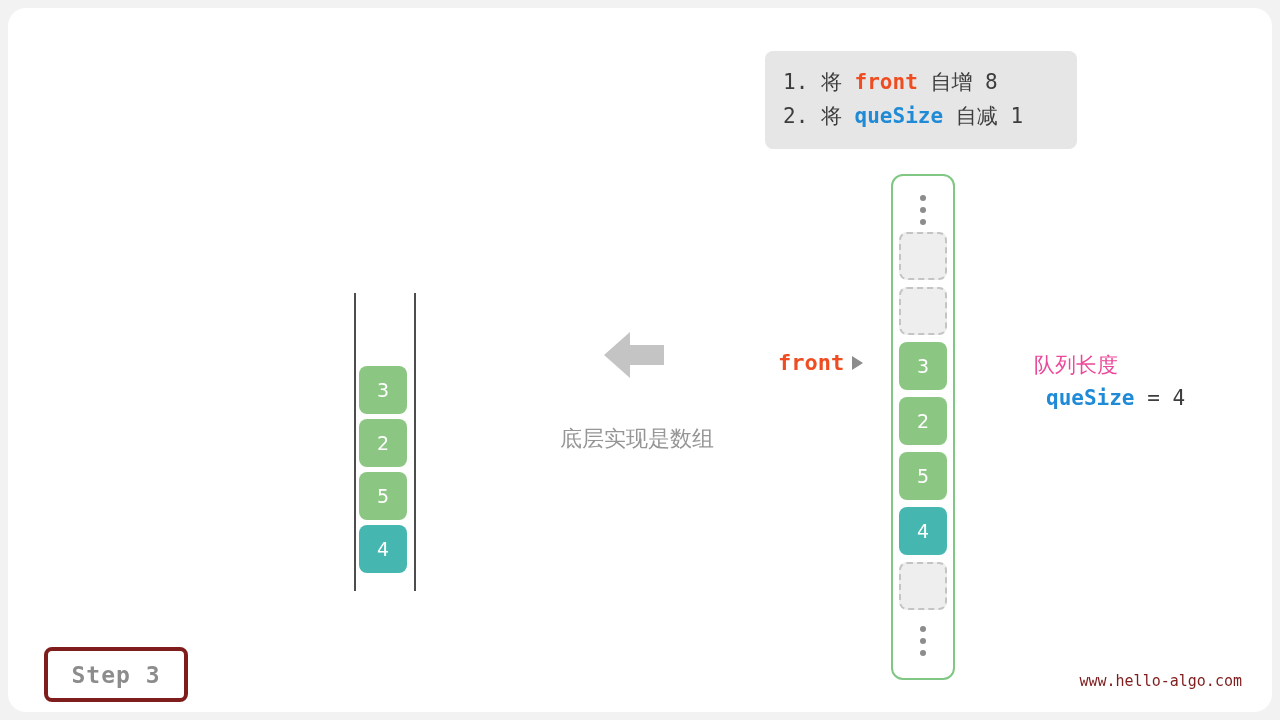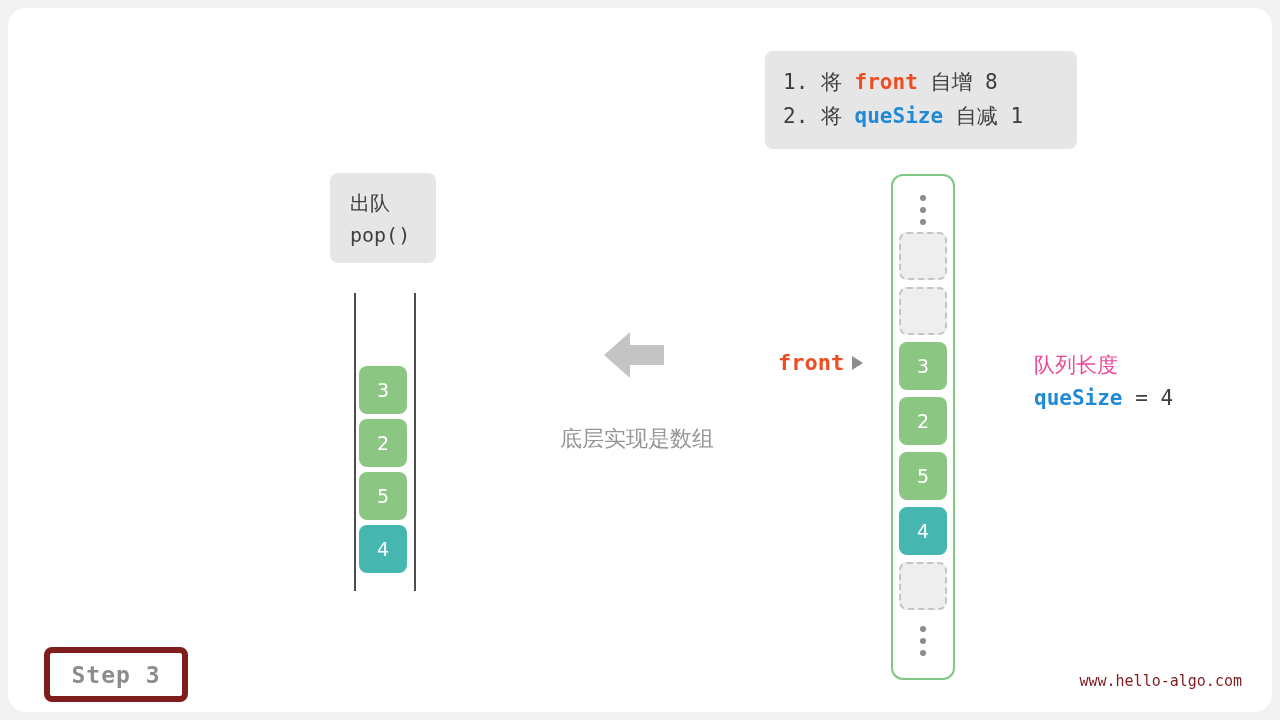--- a/index.html
+++ b/index.html
@@ -200,30 +200,31 @@
     font-size: 21px;
     color: #ec4899;
     line-height: 32px;
   }
   .size-note .t2 {
     font-family: "DejaVu Sans Mono", monospace;
     font-size: 21px;
     color: #3d3d3d;
     line-height: 34px;
     white-space: pre;
+    margin-left: 12px;
   }
 
   
   .step-badge {
     position: absolute;
     left: 36px;
     top: 639px;
     width: 144px;
     height: 55px;
-    border: 6px solid #7f1d1d;
+    border: 4px solid #7f1d1d;
     border-radius: 8px;
     background: #ffffff;
     box-sizing: border-box;
     display: flex;
     align-items: center;
     justify-content: center;
     font-family: "DejaVu Sans Mono", monospace;
     font-size: 23px;
     font-weight: bold;
     color: #8c8c8c;
@@ -244,24 +245,20 @@
 <body>
 
 <div id="canvas">
   <div id="card">
 
     <div class="callout">
       <div class="callout-line"><span>1. 将 </span><span class="kw-front">front</span><span> 自增 8</span></div>
       <div class="callout-line"><span>2. 将 </span><span class="kw-quesize">queSize</span><span> 自减 1</span></div>
     </div>
 
-    <div class="popbox">
-      <div>出队</div>
-      <div>pop()</div>
-    </div>
 
     <div class="qline" id="qline-left"></div>
     <div class="qline" id="qline-right"></div>
     <div class="qstack">
       <div class="cell green">3</div>
       <div class="cell green">2</div>
       <div class="cell green">5</div>
       <div class="cell teal">4</div>
     </div>
 

